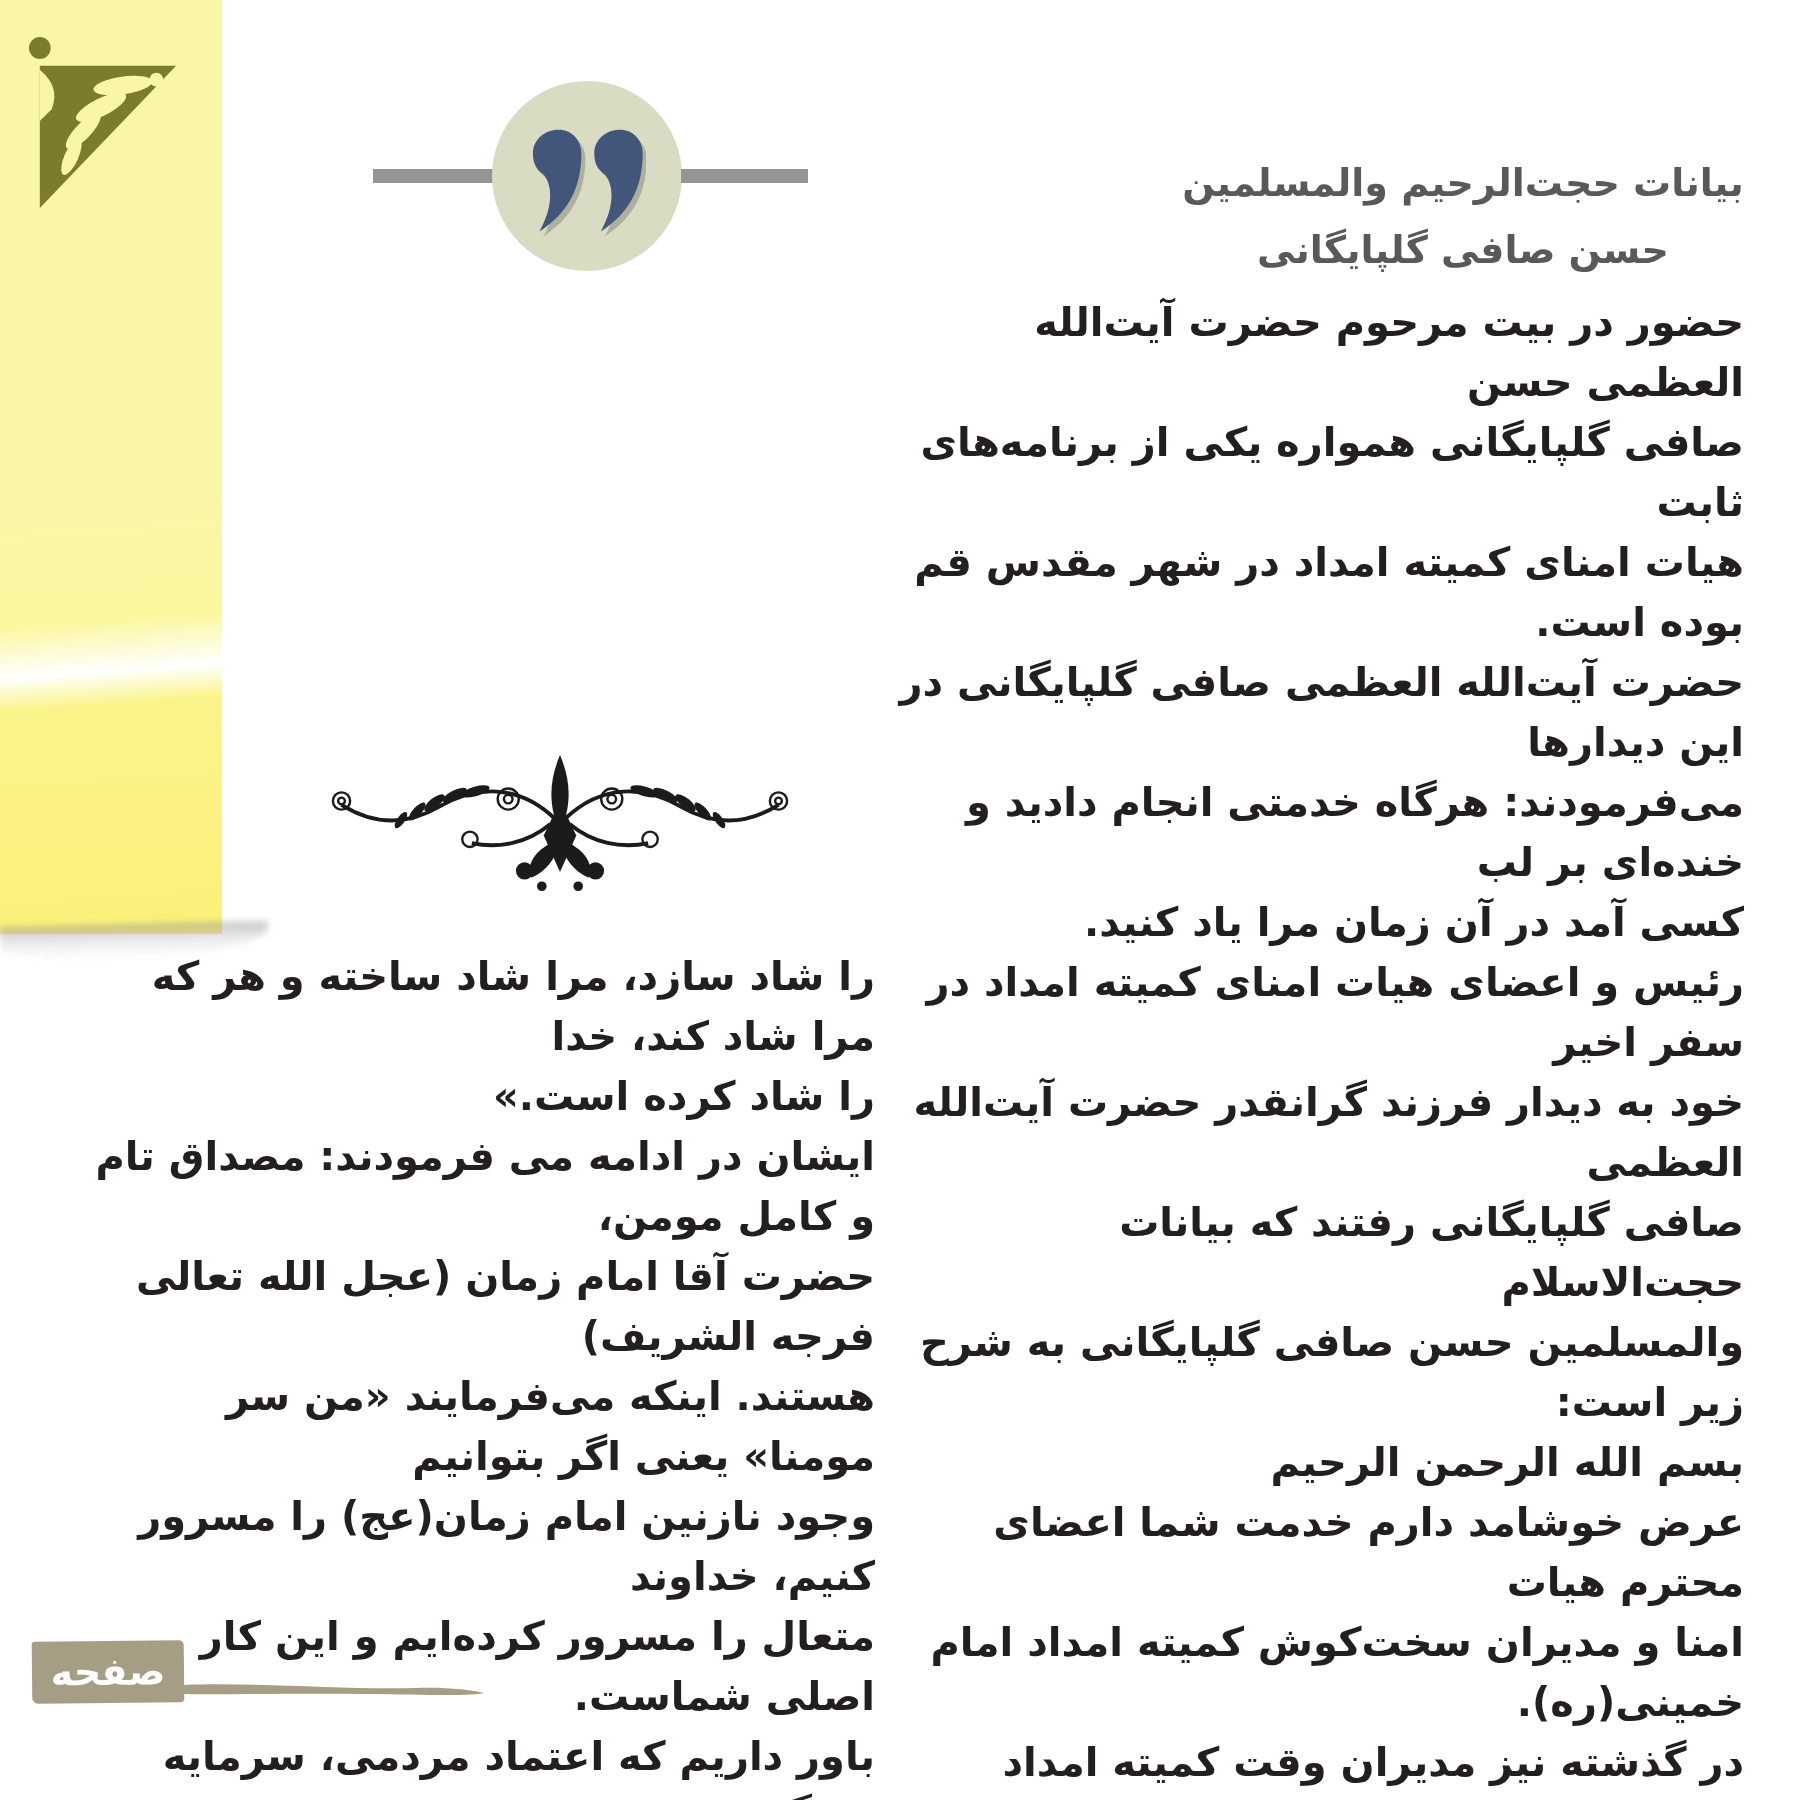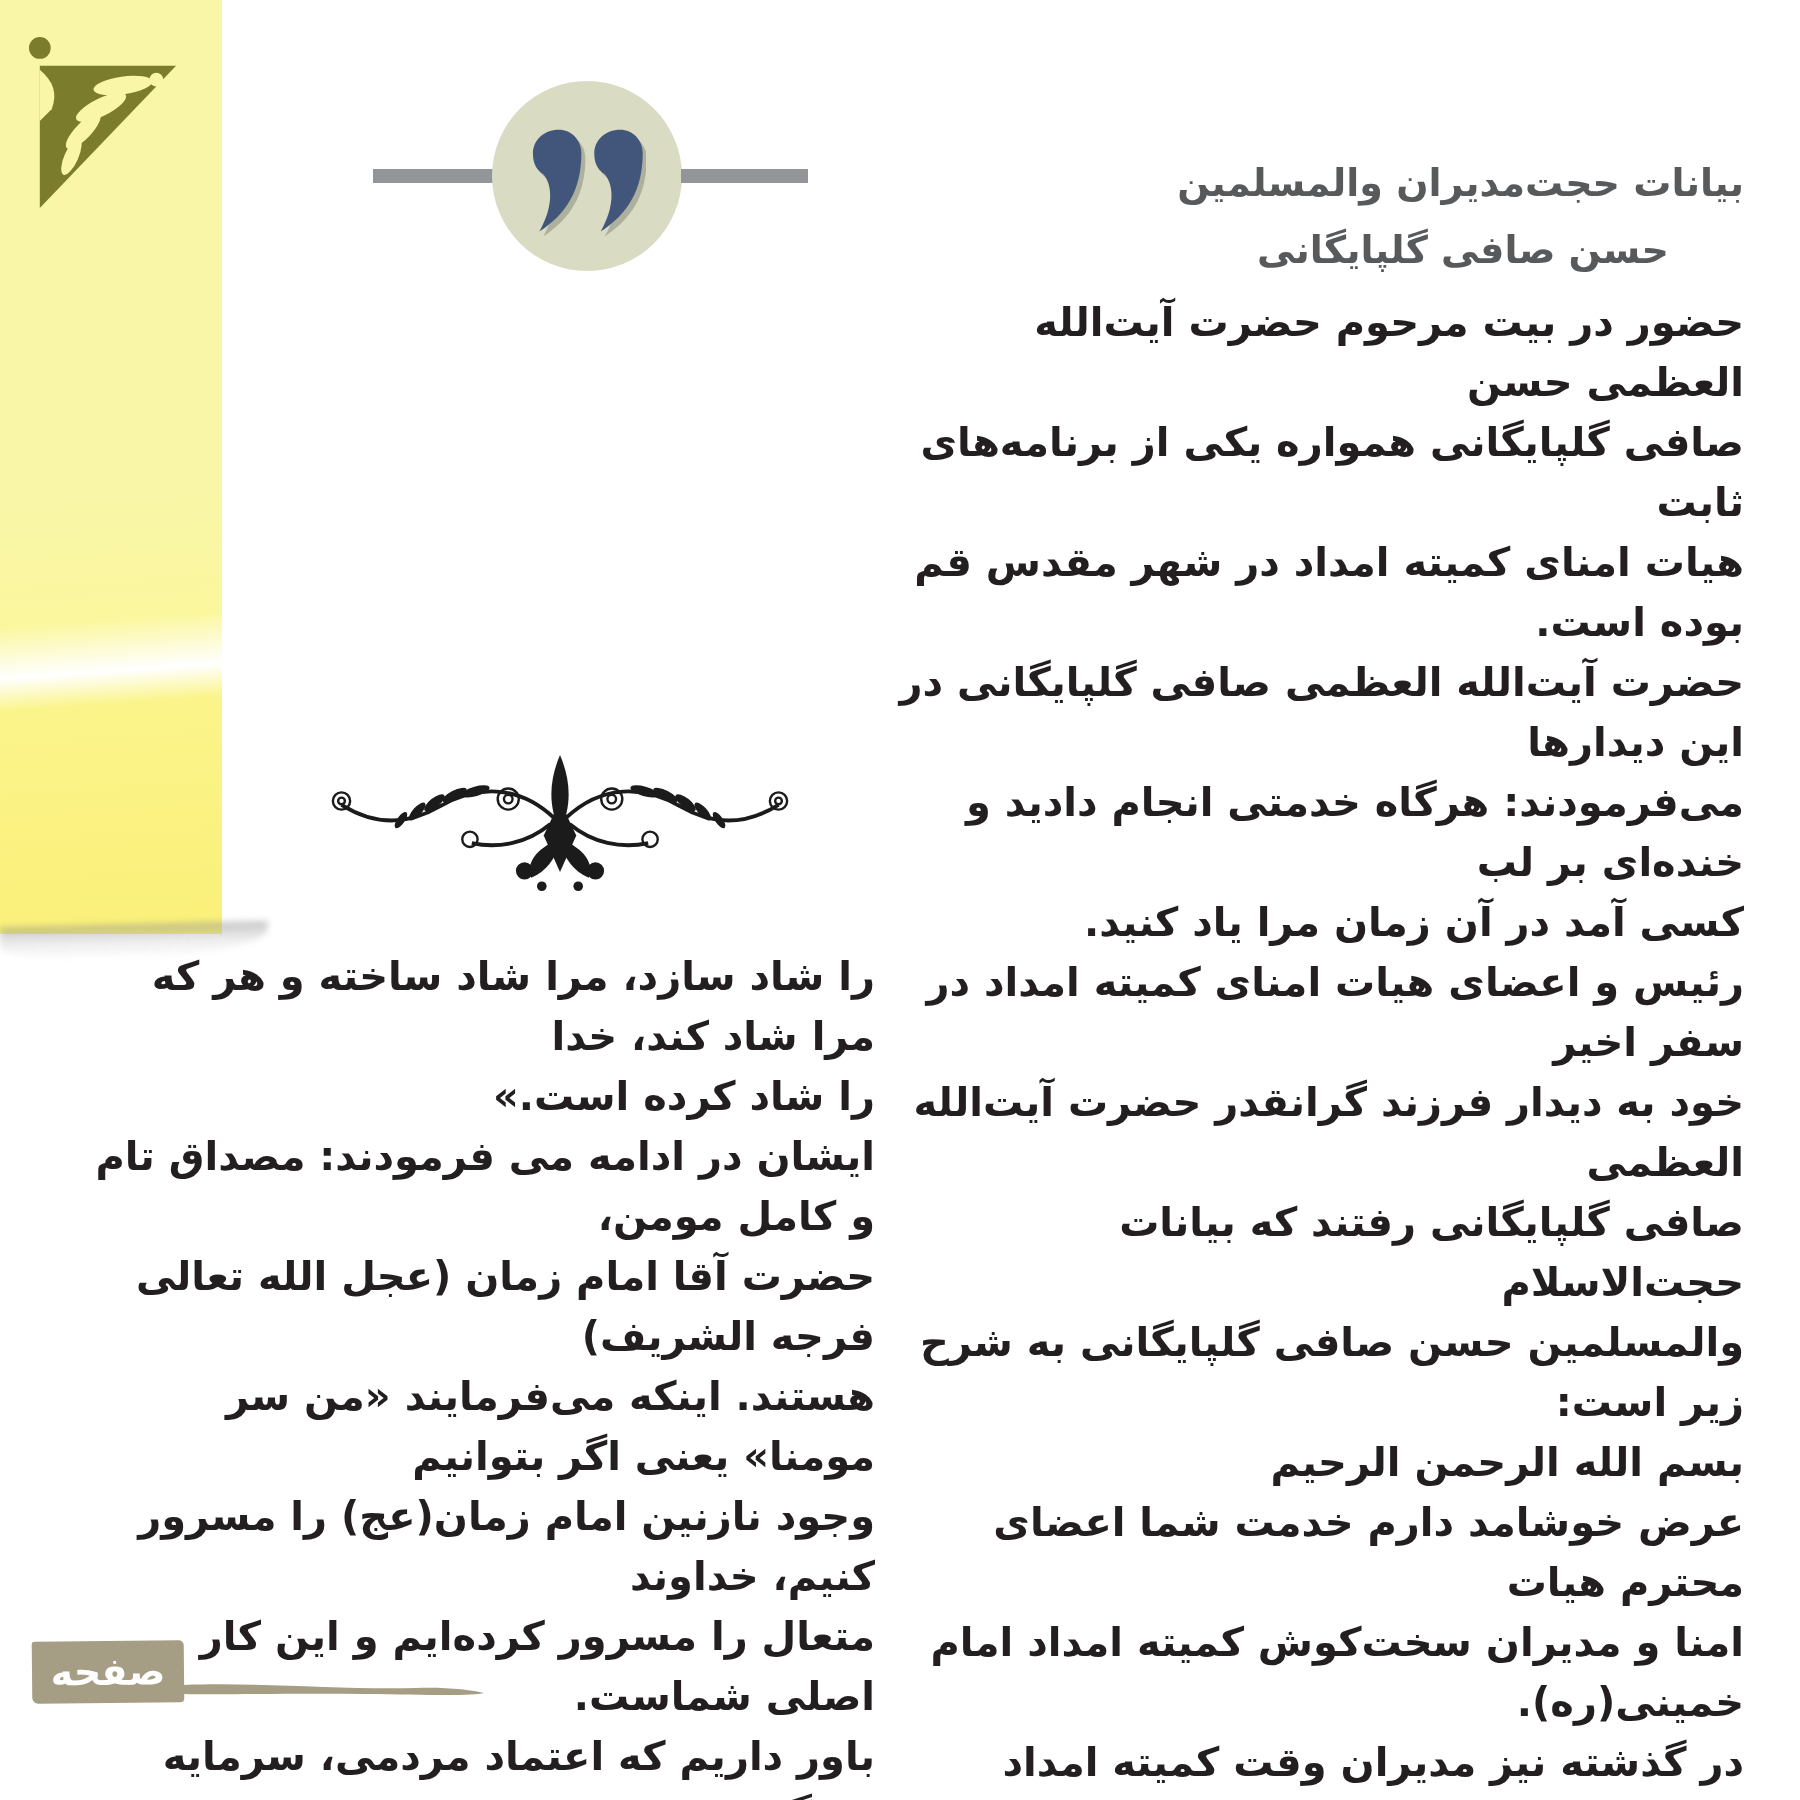--- a/index.html
+++ b/index.html
@@ -164,21 +164,21 @@
       <ellipse cx="74" cy="72" rx="10" ry="4" transform="rotate(-55 74 72)"></ellipse>
       <ellipse cx="328" cy="42" rx="15" ry="5" transform="rotate(16 328 42)"></ellipse>
       <ellipse cx="350" cy="46" rx="14" ry="5" transform="rotate(27 350 46)"></ellipse>
       <ellipse cx="371" cy="54" rx="13" ry="5" transform="rotate(38 371 54)"></ellipse>
       <ellipse cx="389" cy="63" rx="12" ry="4.5" transform="rotate(48 389 63)"></ellipse>
       <ellipse cx="406" cy="72" rx="10" ry="4" transform="rotate(55 406 72)"></ellipse>
     </g>
   </svg>
 
   <div class="article-title">
-    <div>بیانات حجت‌مدیران والمسلمین</div>
+    <div>بیانات حجت‌الرحیم والمسلمین</div>
     <div>حسن صافی گلپایگانی</div>
   </div>
 
   <div class="col col-primary">حضور در بیت مرحوم حضرت آیت‌الله العظمی حسن
 صافی گلپایگانی همواره یکی از برنامه‌های ثابت
 هیات امنای کمیته امداد در شهر مقدس قم بوده است.
 حضرت آیت‌الله العظمی صافی گلپایگانی در این دیدارها
 می‌فرمودند: هرگاه خدمتی انجام دادید و خنده‌ای بر لب
 کسی آمد در آن زمان مرا یاد کنید.
 رئیس و اعضای هیات امنای کمیته امداد در سفر اخیر

